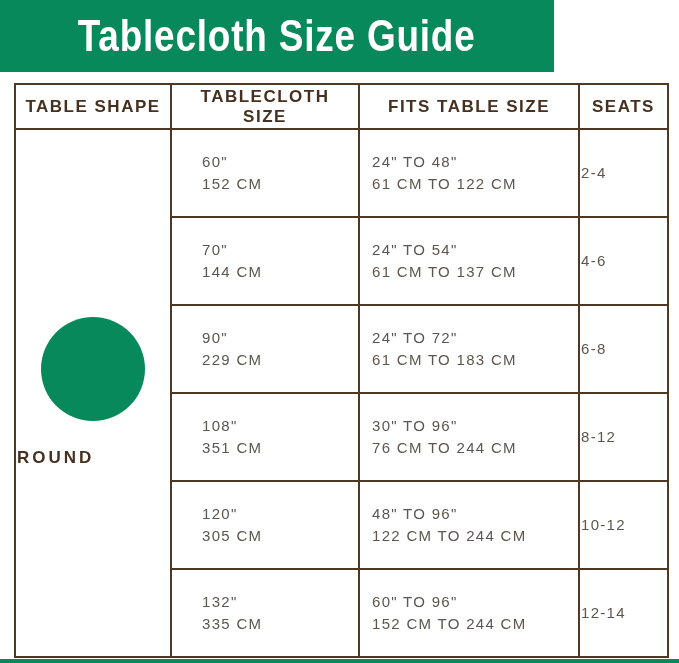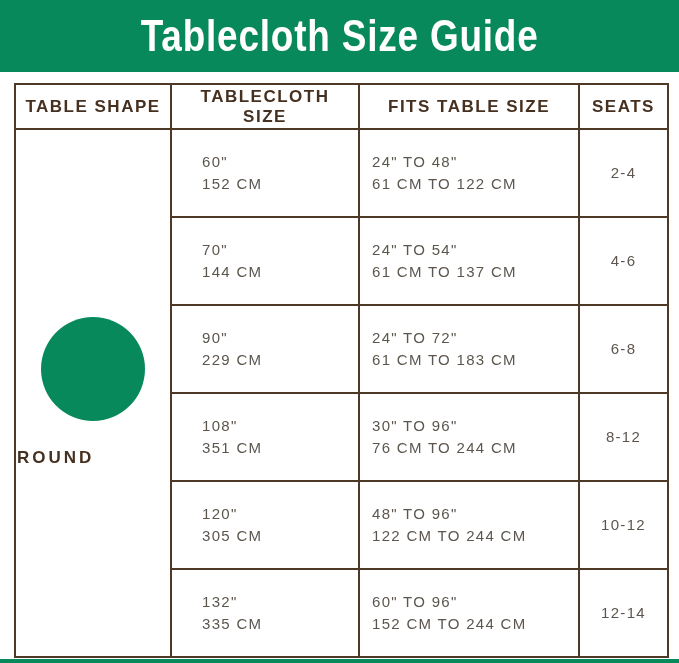--- a/index.html
+++ b/index.html
@@ -1,21 +1,21 @@
 <!DOCTYPE html>
 <html style="--banner-green: #07895B; --circle-green: #07895B; --border-brown: #4E3826; --header-text: #46301F; --body-text: #5C564E; --title-text: #FFFFFF;"><head>
 <meta charset="utf-8">
 <style>
   html,body { margin:0; padding:0; background:#ffffff; }
   .page {
     position:relative; width:679px; height:663px; background:#ffffff;
     font-family:"Liberation Sans", sans-serif; overflow:hidden;
   }
   .banner {
-    position:absolute; top:0; left:0; width:679px; height:72px;
+    position:absolute; top:0; left:0; width:554px; height:72px;
     background:var(--banner-green, #07895B);
     display:flex; align-items:center; justify-content:center;
   }
   .banner h1 {
     margin:0; color:var(--title-text, #ffffff);
     font-size:45px; font-weight:bold; white-space:nowrap;
     transform:scaleX(0.82); letter-spacing:1px;
   }
   table.size-guide {
     position:absolute; left:14px; top:83px; width:653px; height:574px;
@@ -30,21 +30,21 @@
   th {
     font-size:17px; font-weight:600; letter-spacing:1.5px;
     color:var(--header-text, #46301F); text-align:center; padding:0 6px;
   }
   td {
     font-size:15px; color:var(--body-text, #5C564E);
     letter-spacing:1.3px; line-height:22px; vertical-align:middle;
   }
   td.size-cell  { text-align:left; padding-left:30px; }
   td.fits-cell  { text-align:left; padding-left:12px; }
-  td.seats-cell { text-align:center; }
+  td.seats-cell { text-align:left; }
   td.shape-cell { text-align:left; }
   .circle {
     width:104px; height:104px; border-radius:50%;
     background:var(--circle-green, #07895B);
     margin:0 auto 26px auto;
   }
   .shape-label {
     font-size:17px; font-weight:600; letter-spacing:3px;
     color:var(--header-text, #46301F);
   }

